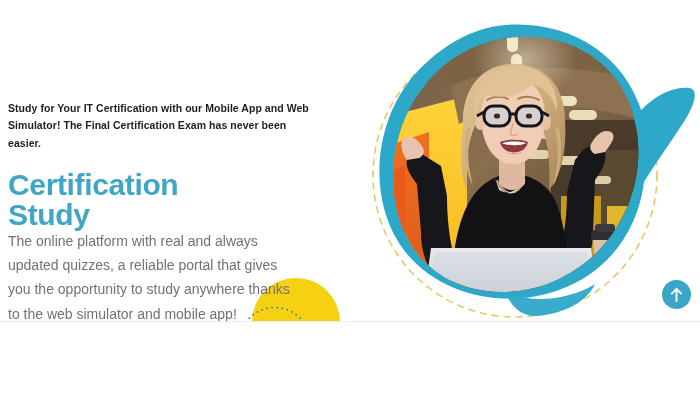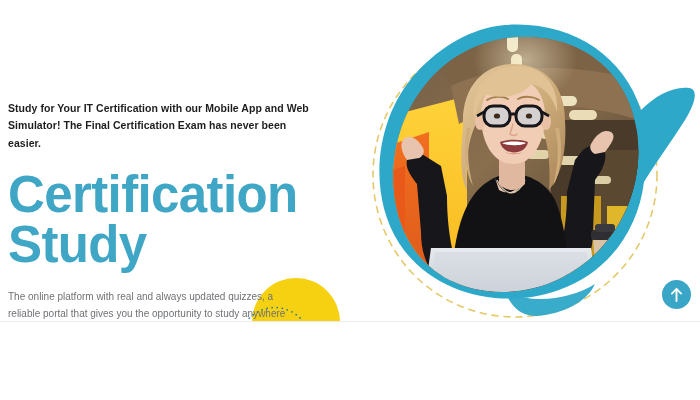--- a/index.html
+++ b/index.html
@@ -16,27 +16,27 @@
 
   
   #left-col { position:absolute; left:8px; top:100px; width:310px; z-index:40; }
 
   #eyebrow {
     font-size:10.5px; font-weight:bold; color:#1d1d1d;
     line-height:1.65; letter-spacing:.005em;
   }
   #headline {
     margin-top:18px;
-    font-size:51px; font-weight:bold; color:#3fa6c6;
+    font-size:30px; font-weight:bold; color:#3fa6c6;
     line-height:.99; letter-spacing:-.012em;
   }
   #headline .l2 { display:block; }
   #lede {
-    margin-top:17px; width:292px;
-    font-size:10px; color:#6f7276; line-height:1.72;
+    width:292px;
+    font-size:14px; color:#6f7276; line-height:1.72;
   }
 
   
   #art { position:absolute; left:355px; top:0; width:345px; height:322px; z-index:10; }
   #art svg { display:block; width:345px; height:322px; overflow:visible; }
 
   
   #scrolltop {
     position:absolute; left:662px; top:280px;
     width:29px; height:29px; border-radius:50%;

